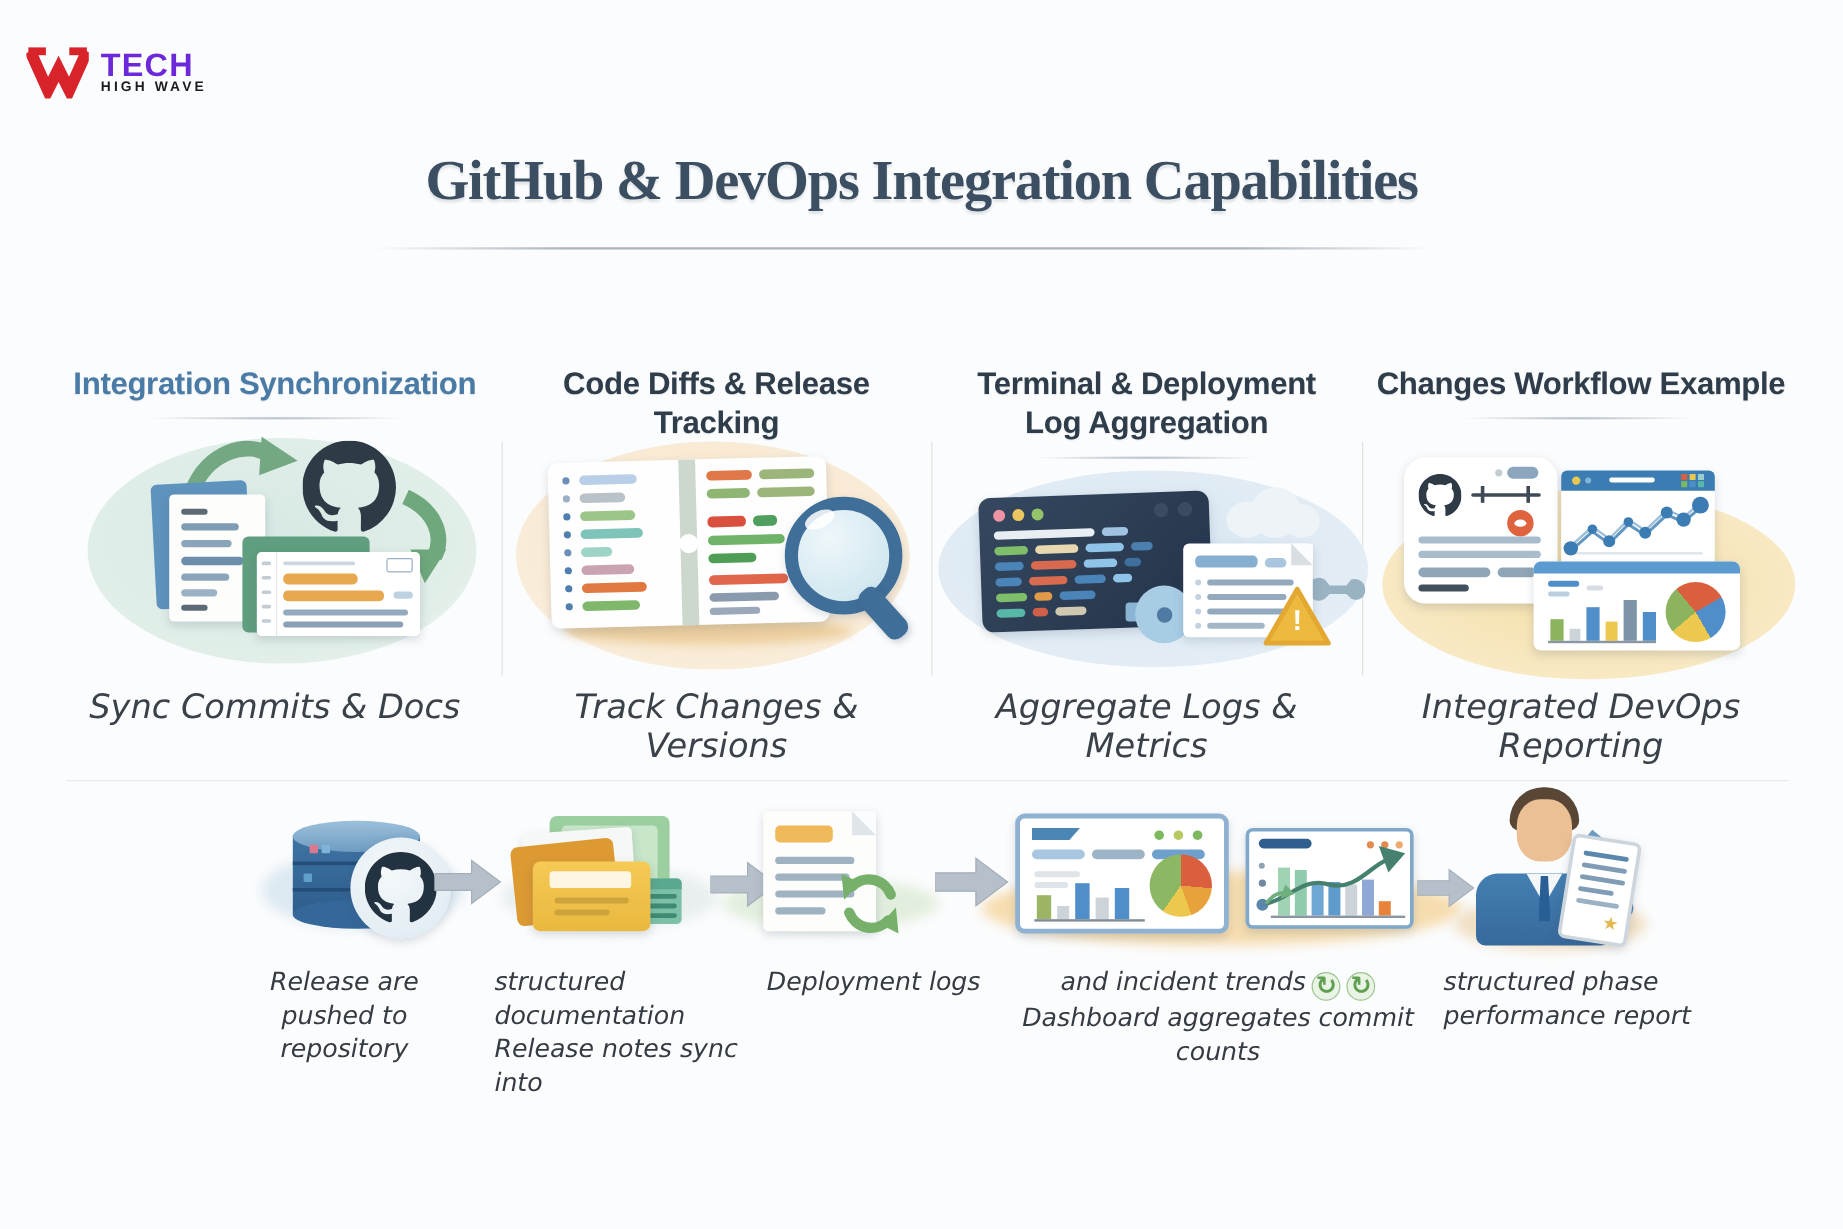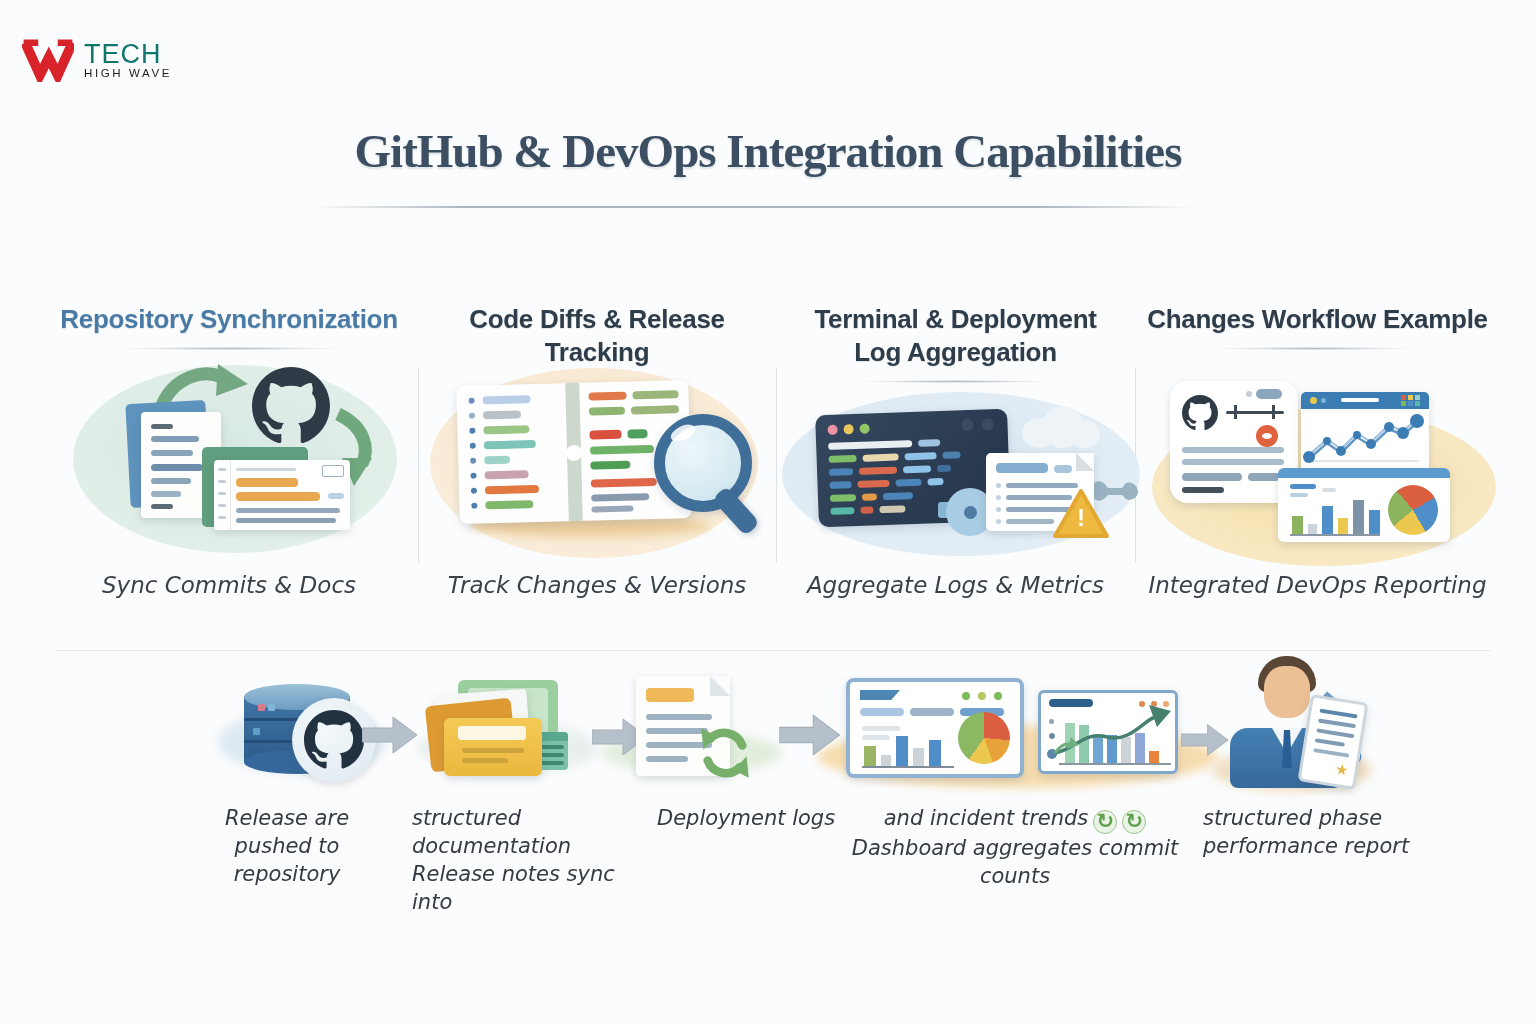--- a/index.html
+++ b/index.html
@@ -4,38 +4,38 @@
 <style>
   html,body{margin:0;padding:0;}
   body{
     width:1536px;height:1024px;position:relative;overflow:hidden;
     background:#fbfcfd;
     font-family:"Liberation Sans", sans-serif;
   }
   .abs{position:absolute;}
   .it{font-style:italic;font-family:"DejaVu Sans", sans-serif;}
   
-  .brand-name{font-weight:normal;font-size:27px;color:#0f766e;letter-spacing:1px;line-height:26px;}
-  .brand-tag{font-weight:normal;font-size:11.5px;color:#1c1c1e;letter-spacing:2.6px;}
+  .brand-name{font-weight:bold;font-size:27px;color:#6d28d9;letter-spacing:1px;line-height:26px;}
+  .brand-tag{font-weight:bold;font-size:11.5px;color:#1c1c1e;letter-spacing:2.6px;}
   
   .title{
     width:1536px;text-align:center;top:124px;left:0;
     font-family:"Liberation Serif", serif;font-weight:bold;font-size:47px;
     color:#3c4e61;letter-spacing:-1px;
     text-shadow:0 2px 2px rgba(60,78,97,.15);
   }
   .title-rule{height:2px;background:linear-gradient(90deg,rgba(150,160,170,0),#aab4bd 18%,#aab4bd 82%,rgba(150,160,170,0));border-radius:2px;}
   
   .col-header{
     font-weight:bold;font-size:26px;line-height:33px;color:#2f3d4b;text-align:center;
     letter-spacing:-.3px;text-shadow:0 1px 1px rgba(40,55,70,.12);
   }
   .swoosh{height:3px;border-radius:50%;background:radial-gradient(closest-side,#aeb9c3,rgba(174,185,195,0));}
   .vsep{width:1px;background:#dde2e6;}
-  .col-caption{font-size:23px;color:#3a4149;text-align:center;}
+  .col-caption{font-size:28px;color:#3a4149;text-align:center;}
   .step-caption{font-size:21px;line-height:28px;color:#353b42;}
   .badge{color:#61a050;font-weight:bold;font-size:21px;background:#eaf4e6;border:1px solid #9cc48e;border-radius:50%;
     display:inline-block;width:22px;height:22px;line-height:21px;text-align:center;margin-left:5px;vertical-align:-3px;}
   
   .pill{position:absolute;border-radius:4px;}
   .dot{position:absolute;border-radius:50%;}
   .blob{position:absolute;border-radius:50%;}
   .frow{display:flex;gap:6px;align-items:flex-end;}
   .tp{height:7px;border-radius:4px;}
   .shadowed{box-shadow:0 3px 8px rgba(60,80,100,.18);}
@@ -70,21 +70,21 @@
     </svg>
     <div style="padding-top:5px;">
       <div class="brand-name">TECH</div>
       <div class="brand-tag">HIGH WAVE</div>
     </div>
   </div>
 
   <div class="abs title">GitHub &amp; DevOps Integration Capabilities</div>
   <div class="abs title-rule" style="left:312px;top:206px;width:882px;"></div>
 
-  <div class="abs col-header" style="left:40px;top:303px;width:378px;color:#4a7ba6;">Repository Synchronization</div>
+  <div class="abs col-header" style="left:40px;top:303px;width:378px;color:#4a7ba6;">Integration Synchronization</div>
   <div class="abs col-header" style="left:418px;top:303px;width:358px;">Code Diffs &amp; Release Tracking</div>
   <div class="abs col-header" style="left:776px;top:303px;width:359px;padding:0 28px;box-sizing:border-box;">Terminal &amp; Deployment Log Aggregation</div>
   <div class="abs col-header" style="left:1135px;top:303px;width:365px;">Changes Workflow Example</div>
   <div class="abs swoosh" style="left:120px;top:347px;width:220px;"></div>
   <div class="abs swoosh" style="left:860px;top:380px;width:190px;"></div>
   <div class="abs swoosh" style="left:1215px;top:347px;width:200px;"></div>
 
   <div class="abs vsep" style="left:418px;top:368px;height:195px;"></div>
   <div class="abs vsep" style="left:776px;top:368px;height:195px;"></div>
   <div class="abs vsep" style="left:1135px;top:368px;height:195px;"></div>
@@ -475,21 +475,21 @@
   </div>
 
   <div class="abs step-caption it" style="left:178px;top:804px;width:218px;text-align:center;">
     <div>Release are</div>
     <div>pushed to repository</div>
   </div>
   <div class="abs step-caption it" style="left:412px;top:804px;width:235px;text-align:left;">
     <div>structured documentation</div>
     <div>Release notes sync into</div>
   </div>
-  <div class="abs step-caption it" style="left:657px;top:804px;width:240px;text-align:left;">
+  <div class="abs step-caption it" style="left:639px;top:804px;width:240px;text-align:left;">
     <div>Deployment logs</div>
   </div>
   <div class="abs step-caption it" style="left:840px;top:804px;width:350px;text-align:center;">
     <div>
       <span>and incident trends</span><span class="badge">↻</span><span class="badge">↻</span>
     </div>
     <div>Dashboard aggregates commit counts</div>
   </div>
   <div class="abs step-caption it" style="left:1203px;top:804px;width:210px;text-align:left;">
     <div>structured phase</div>

